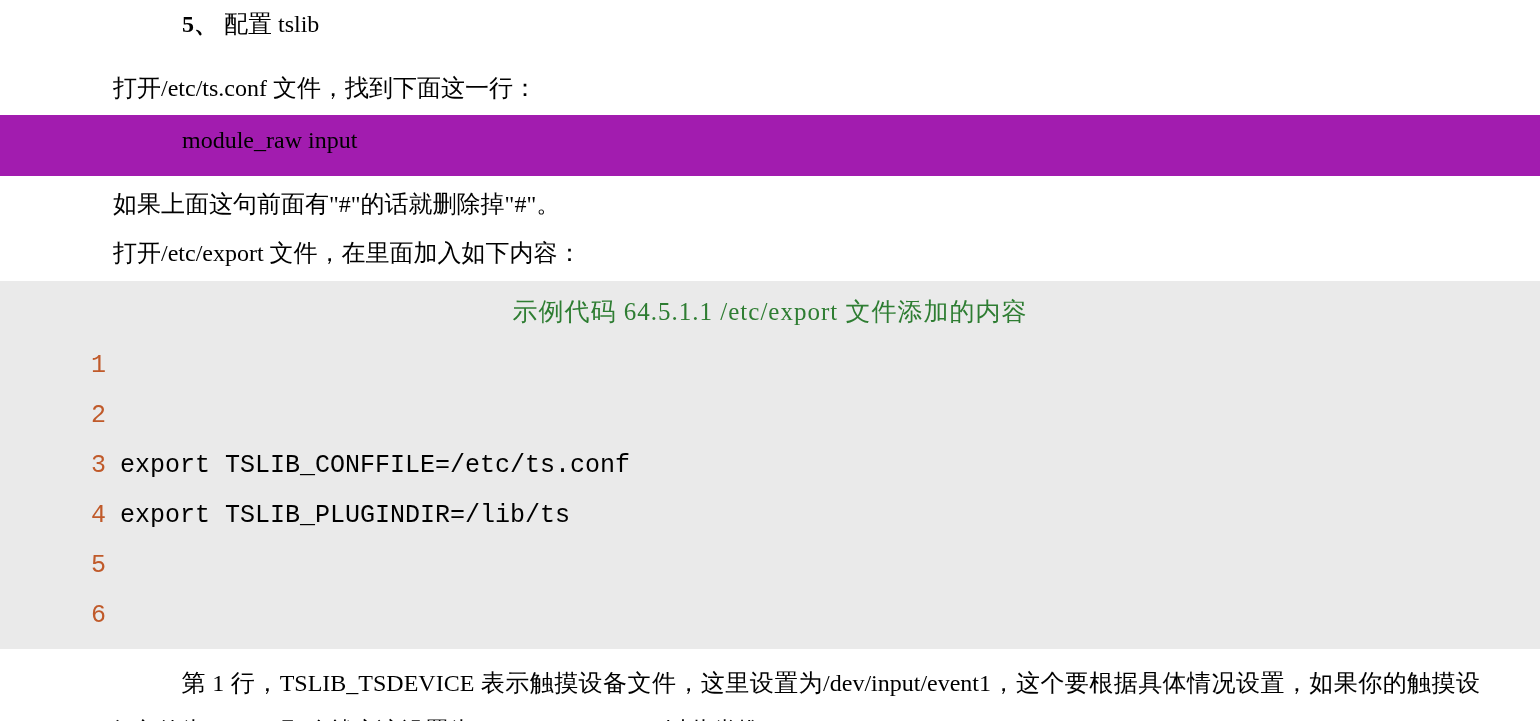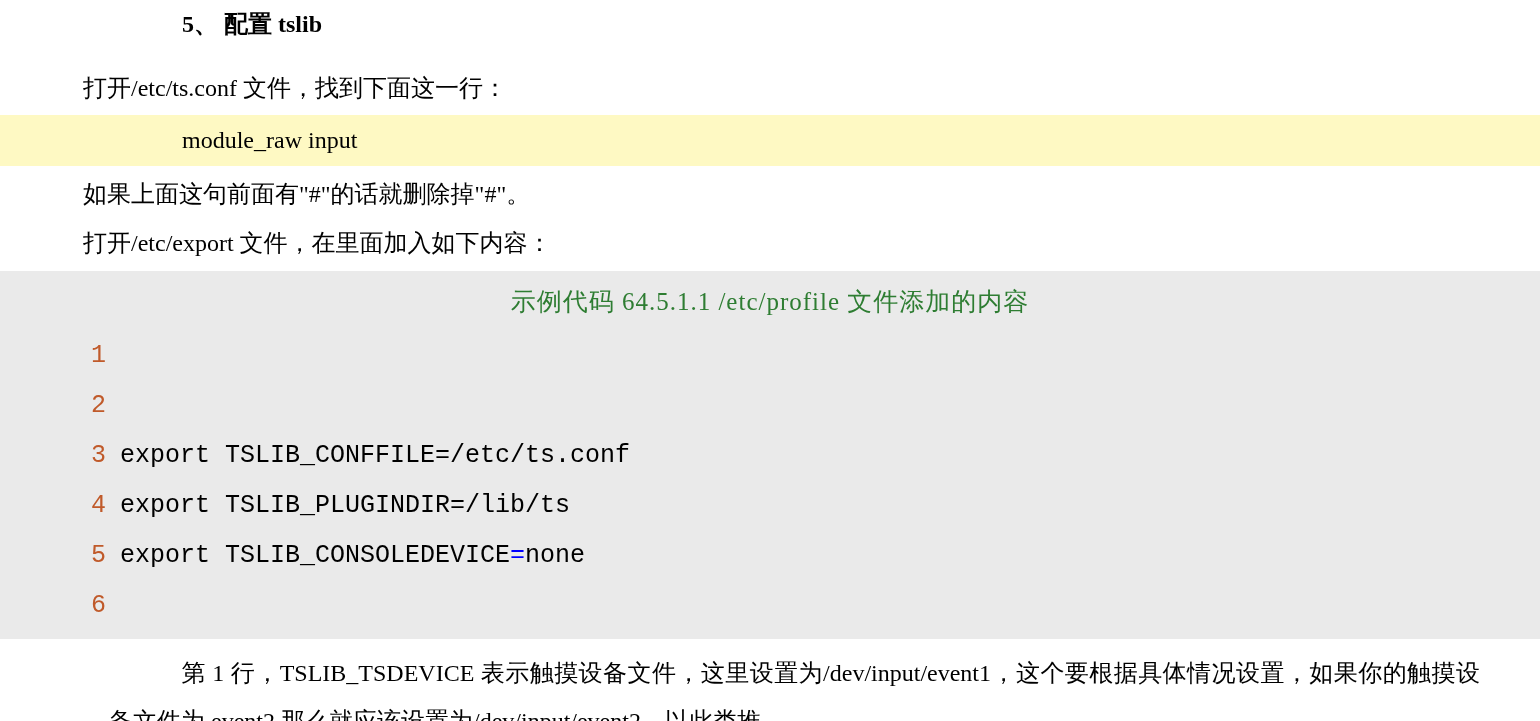--- a/index.html
+++ b/index.html
@@ -15,30 +15,30 @@
       background: #fff;
       width: 1540px;
       padding-top: 2px;
     }
     .section-title {
       font-weight: bold;
       padding-left: 182px;
       margin-bottom: 18px;
     }
     .bold-label {
-      font-weight: bold;
+      font-weight: normal;
     }
     .para {
-      padding-left: 83px;
+      padding-left: 113px;
       padding-right: 60px;
       margin-bottom: 4px;
     }
     .highlight-box {
-      background: #fef9c3;
-      padding: 3px 0 2px 182px;
+      background: #a21caf;
+      padding: 3px 0 12px 182px;
       font-family: "Times New Roman", serif;
       margin-bottom: 6px;
     }
     .code-caption {
       text-align: center;
       color: #2e7d32;
       font-family: "KaiTi", "楷体", serif;
       letter-spacing: 1px;
       padding: 6px 0 4px 0;
     }
@@ -99,39 +99,38 @@
 
 <div class="para">
   <span>如果上面这句前面有"#"的话就删除掉"#"。</span>
 </div>
 
 <div class="para">
   <span>打开/etc/export 文件，在里面加入如下内容：</span>
 </div>
 
 <div class="code-block">
-  <div class="code-caption">示例代码 64.5.1.1 /etc/profile 文件添加的内容</div>
+  <div class="code-caption">示例代码 64.5.1.1 /etc/export 文件添加的内容</div>
 
   <div class="code-line">
     <span class="line-num">1</span>
   </div>
   <div class="code-line">
     <span class="line-num">2</span>
   </div>
   <div class="code-line">
     <span class="line-num">3</span>
     <span class="code-text">export TSLIB_CONFFILE=/etc/ts.conf</span>
   </div>
   <div class="code-line">
     <span class="line-num">4</span>
     <span class="code-text">export TSLIB_PLUGINDIR=/lib/ts</span>
   </div>
   <div class="code-line">
     <span class="line-num">5</span>
-    <span class="code-text"><span>export TSLIB_CONSOLEDEVICE</span><span class="eq-blue">=</span><span>none</span></span>
   </div>
   <div class="code-line">
     <span class="line-num">6</span>
   </div>
 </div>
 
 <div class="body-text">
   <span class="indent"></span><span>第 1 行，TSLIB_TSDEVICE 表示触摸设备文件，这里设置为/dev/input/event1，这个要根据具体情况设置，如果你的触摸设备文件为 event2 那么就应该设置为/dev/input/event2，以此类推。</span>
 </div>
 

